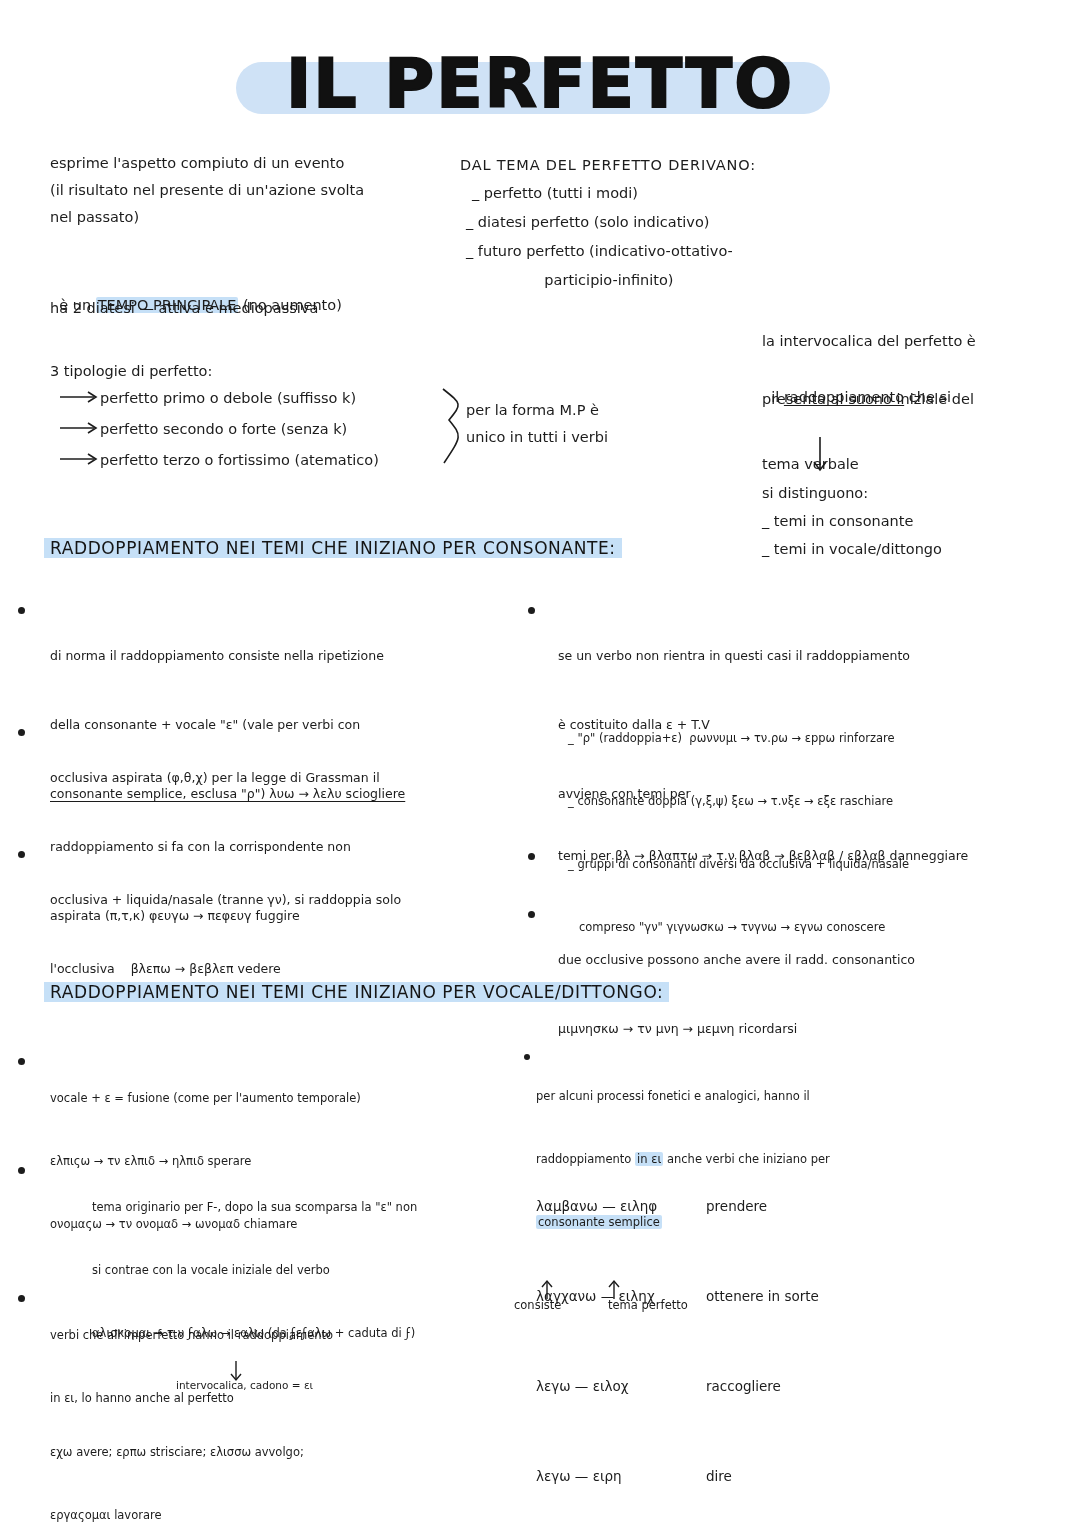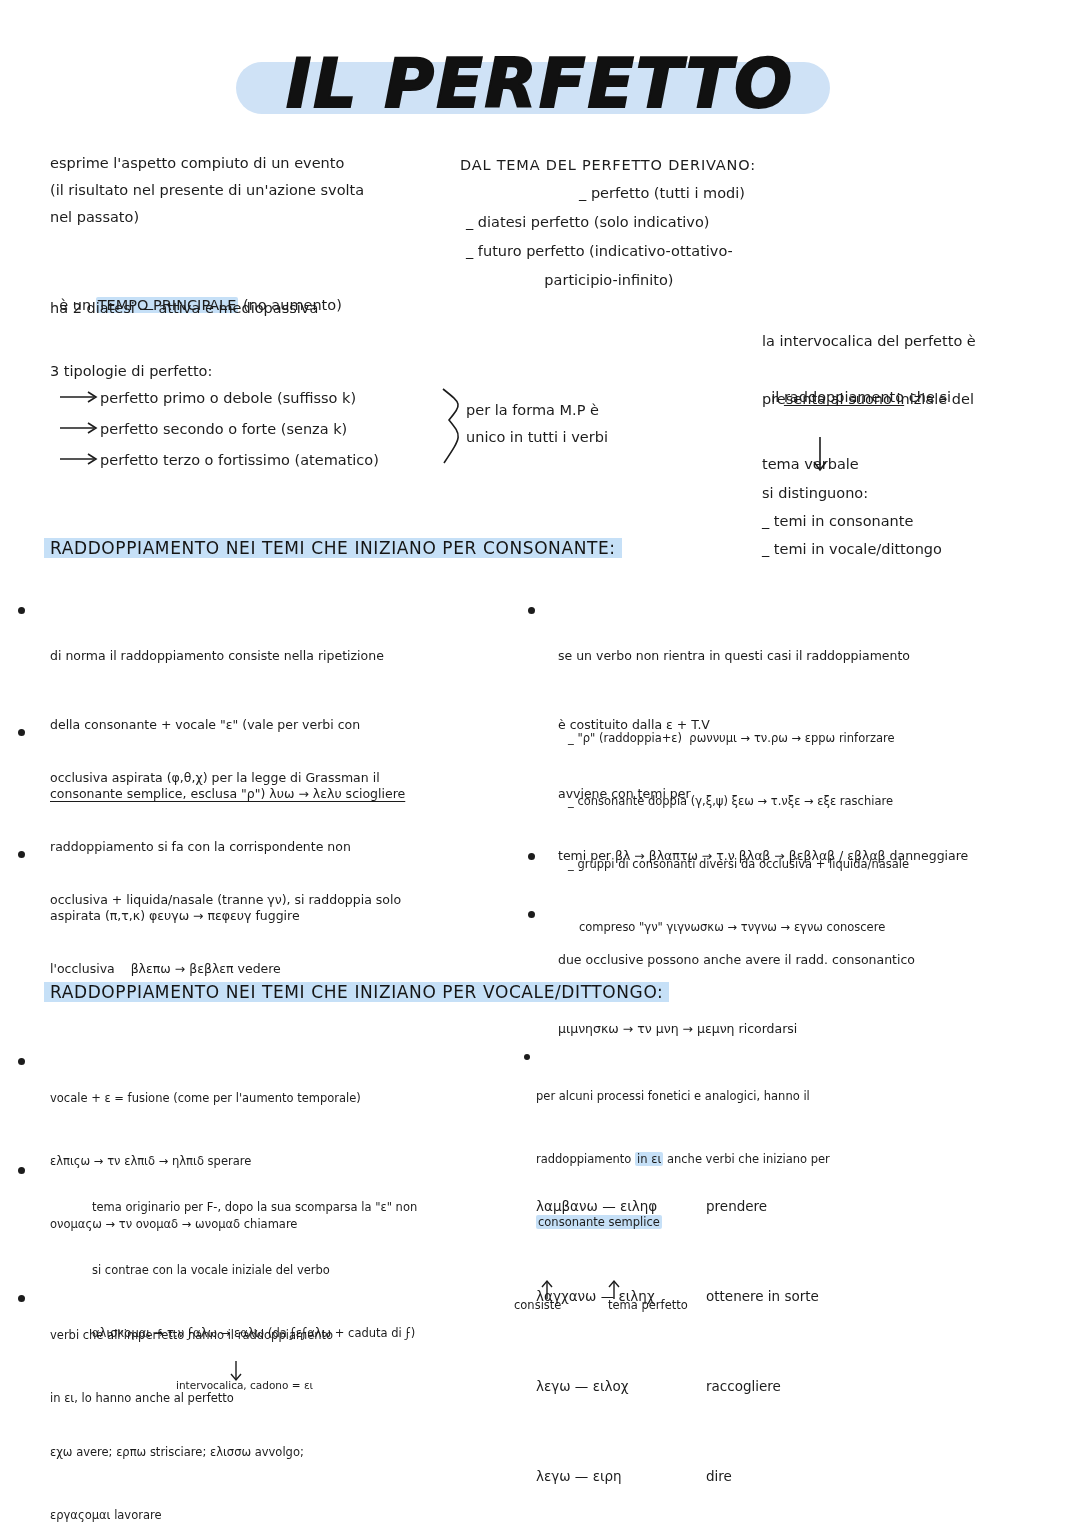--- a/index.html
+++ b/index.html
@@ -38,21 +38,20 @@
     left: 0;
     top: 18px;
     width: 1080px;
     text-align: center;
     font-family: "DejaVu Sans", sans-serif;
     font-weight: bold;
     font-size: 68px;
     letter-spacing: 2px;
     color: #111;
     -webkit-text-stroke: 2px #111;
-    font-style: italic;
   }
 
   
   .hw {
     position: absolute;
     font-family: "DejaVu Sans", sans-serif;
     font-size: 14.5px;
     line-height: 27px;
     color: #1c1c1c;
     white-space: pre-wrap;
@@ -151,21 +150,21 @@
 (il risultato nel presente di un'azione svolta
 nel passato)</div>
 
 <div class="hw" style="left:50px; top:265px; width:420px;">
   <span>è un </span><span class="hl">TEMPO PRINCIPALE</span><span> (no aumento)</span>
 </div>
 
 <div class="hw" style="left:50px; top:295px; width:420px;">ha 2 diatesi — attiva e mediopassiva</div>
 
 <div class="hw" style="left:460px; top:152px; width:430px; letter-spacing:.8px;">DAL TEMA DEL PERFETTO DERIVANO:</div>
-<div class="hw" style="left:442px; top:180px; width:440px;text-align:center;">_ perfetto (tutti i modi)</div>
+<div class="hw" style="left:472px; top:180px; width:440px;">_ perfetto (tutti i modi)</div>
 <div class="hw" style="left:466px; top:209px; width:440px;">_ diatesi perfetto (solo indicativo)</div>
 <div class="hw" style="left:466px; top:238px; width:460px;">_ futuro perfetto (indicativo-ottativo-</div>
 <div class="hw" style="left:466px; top:267px; width:460px;">                 participio-infinito)</div>
 
 <div class="hw" style="left:50px; top:358px;">3 tipologie di perfetto:</div>
 <div class="hw" style="left:100px; top:385px;">perfetto primo o debole (suffisso k)</div>
 <div class="hw" style="left:100px; top:416px;">perfetto secondo o forte (senza k)</div>
 <div class="hw" style="left:100px; top:447px;">perfetto terzo o fortissimo (atematico)</div>
 <div class="hw" style="left:466px; top:397px; width:250px;">per la forma M.P è
 unico in tutti i verbi</div>

